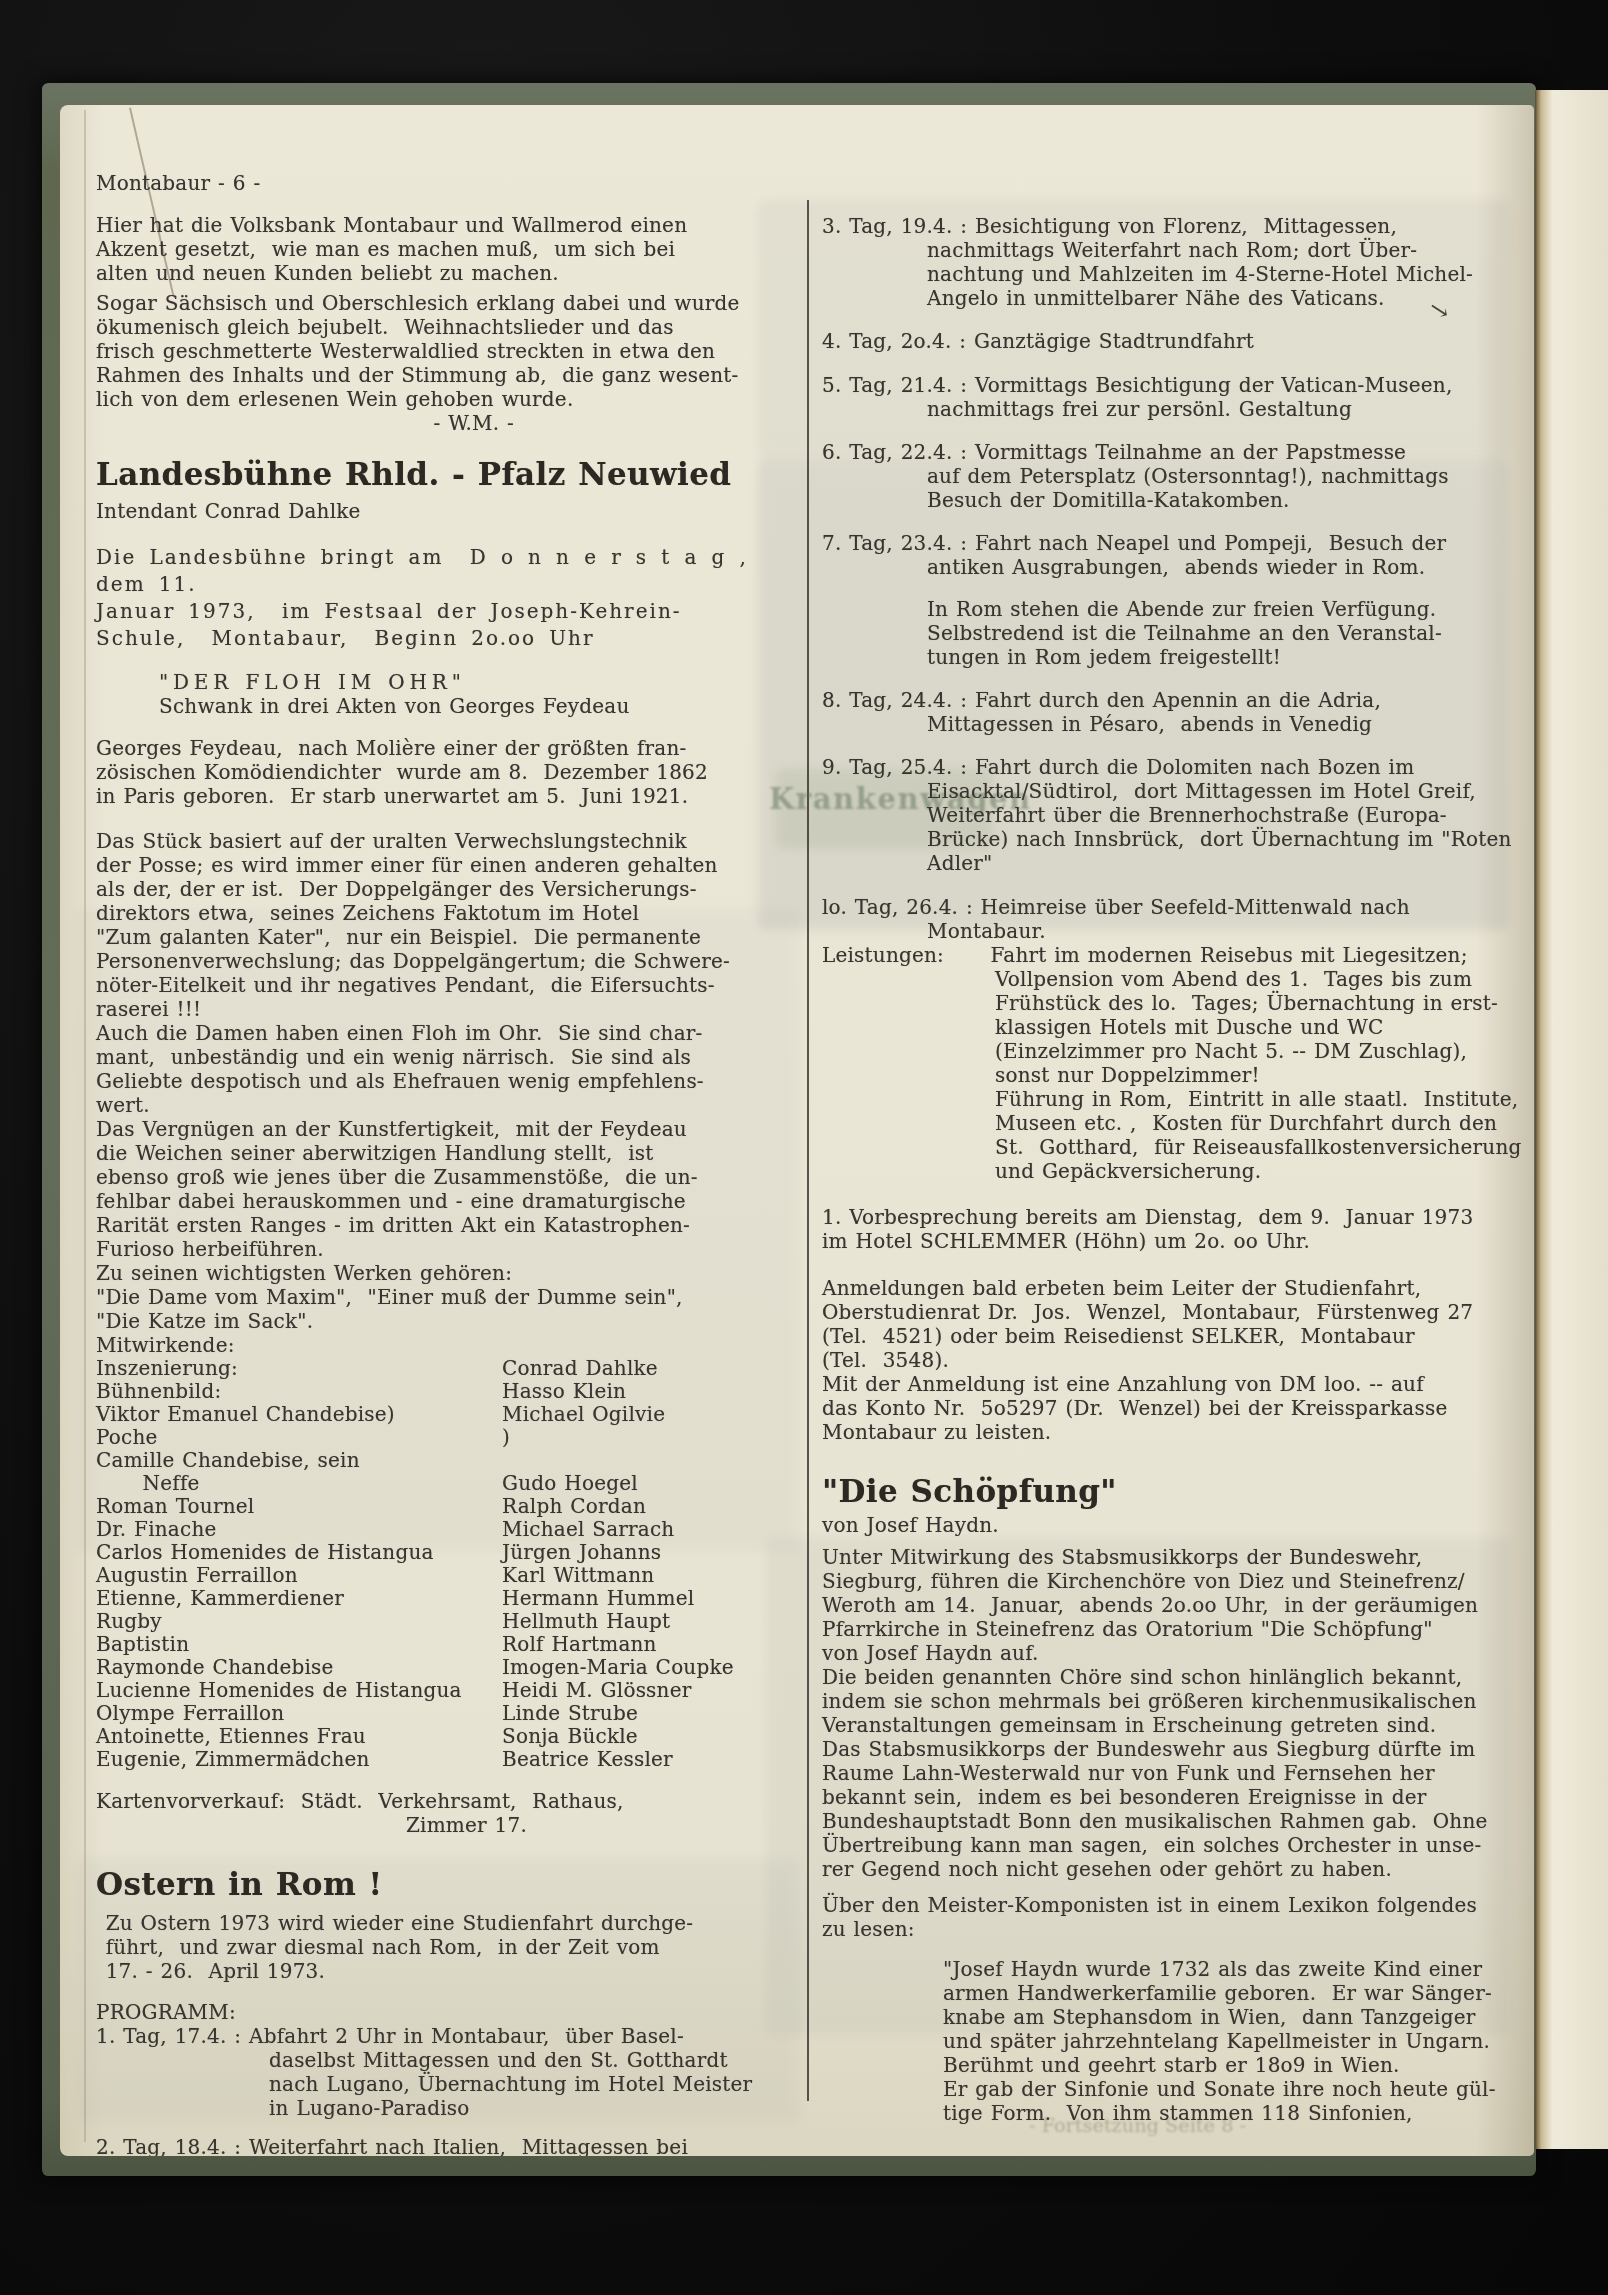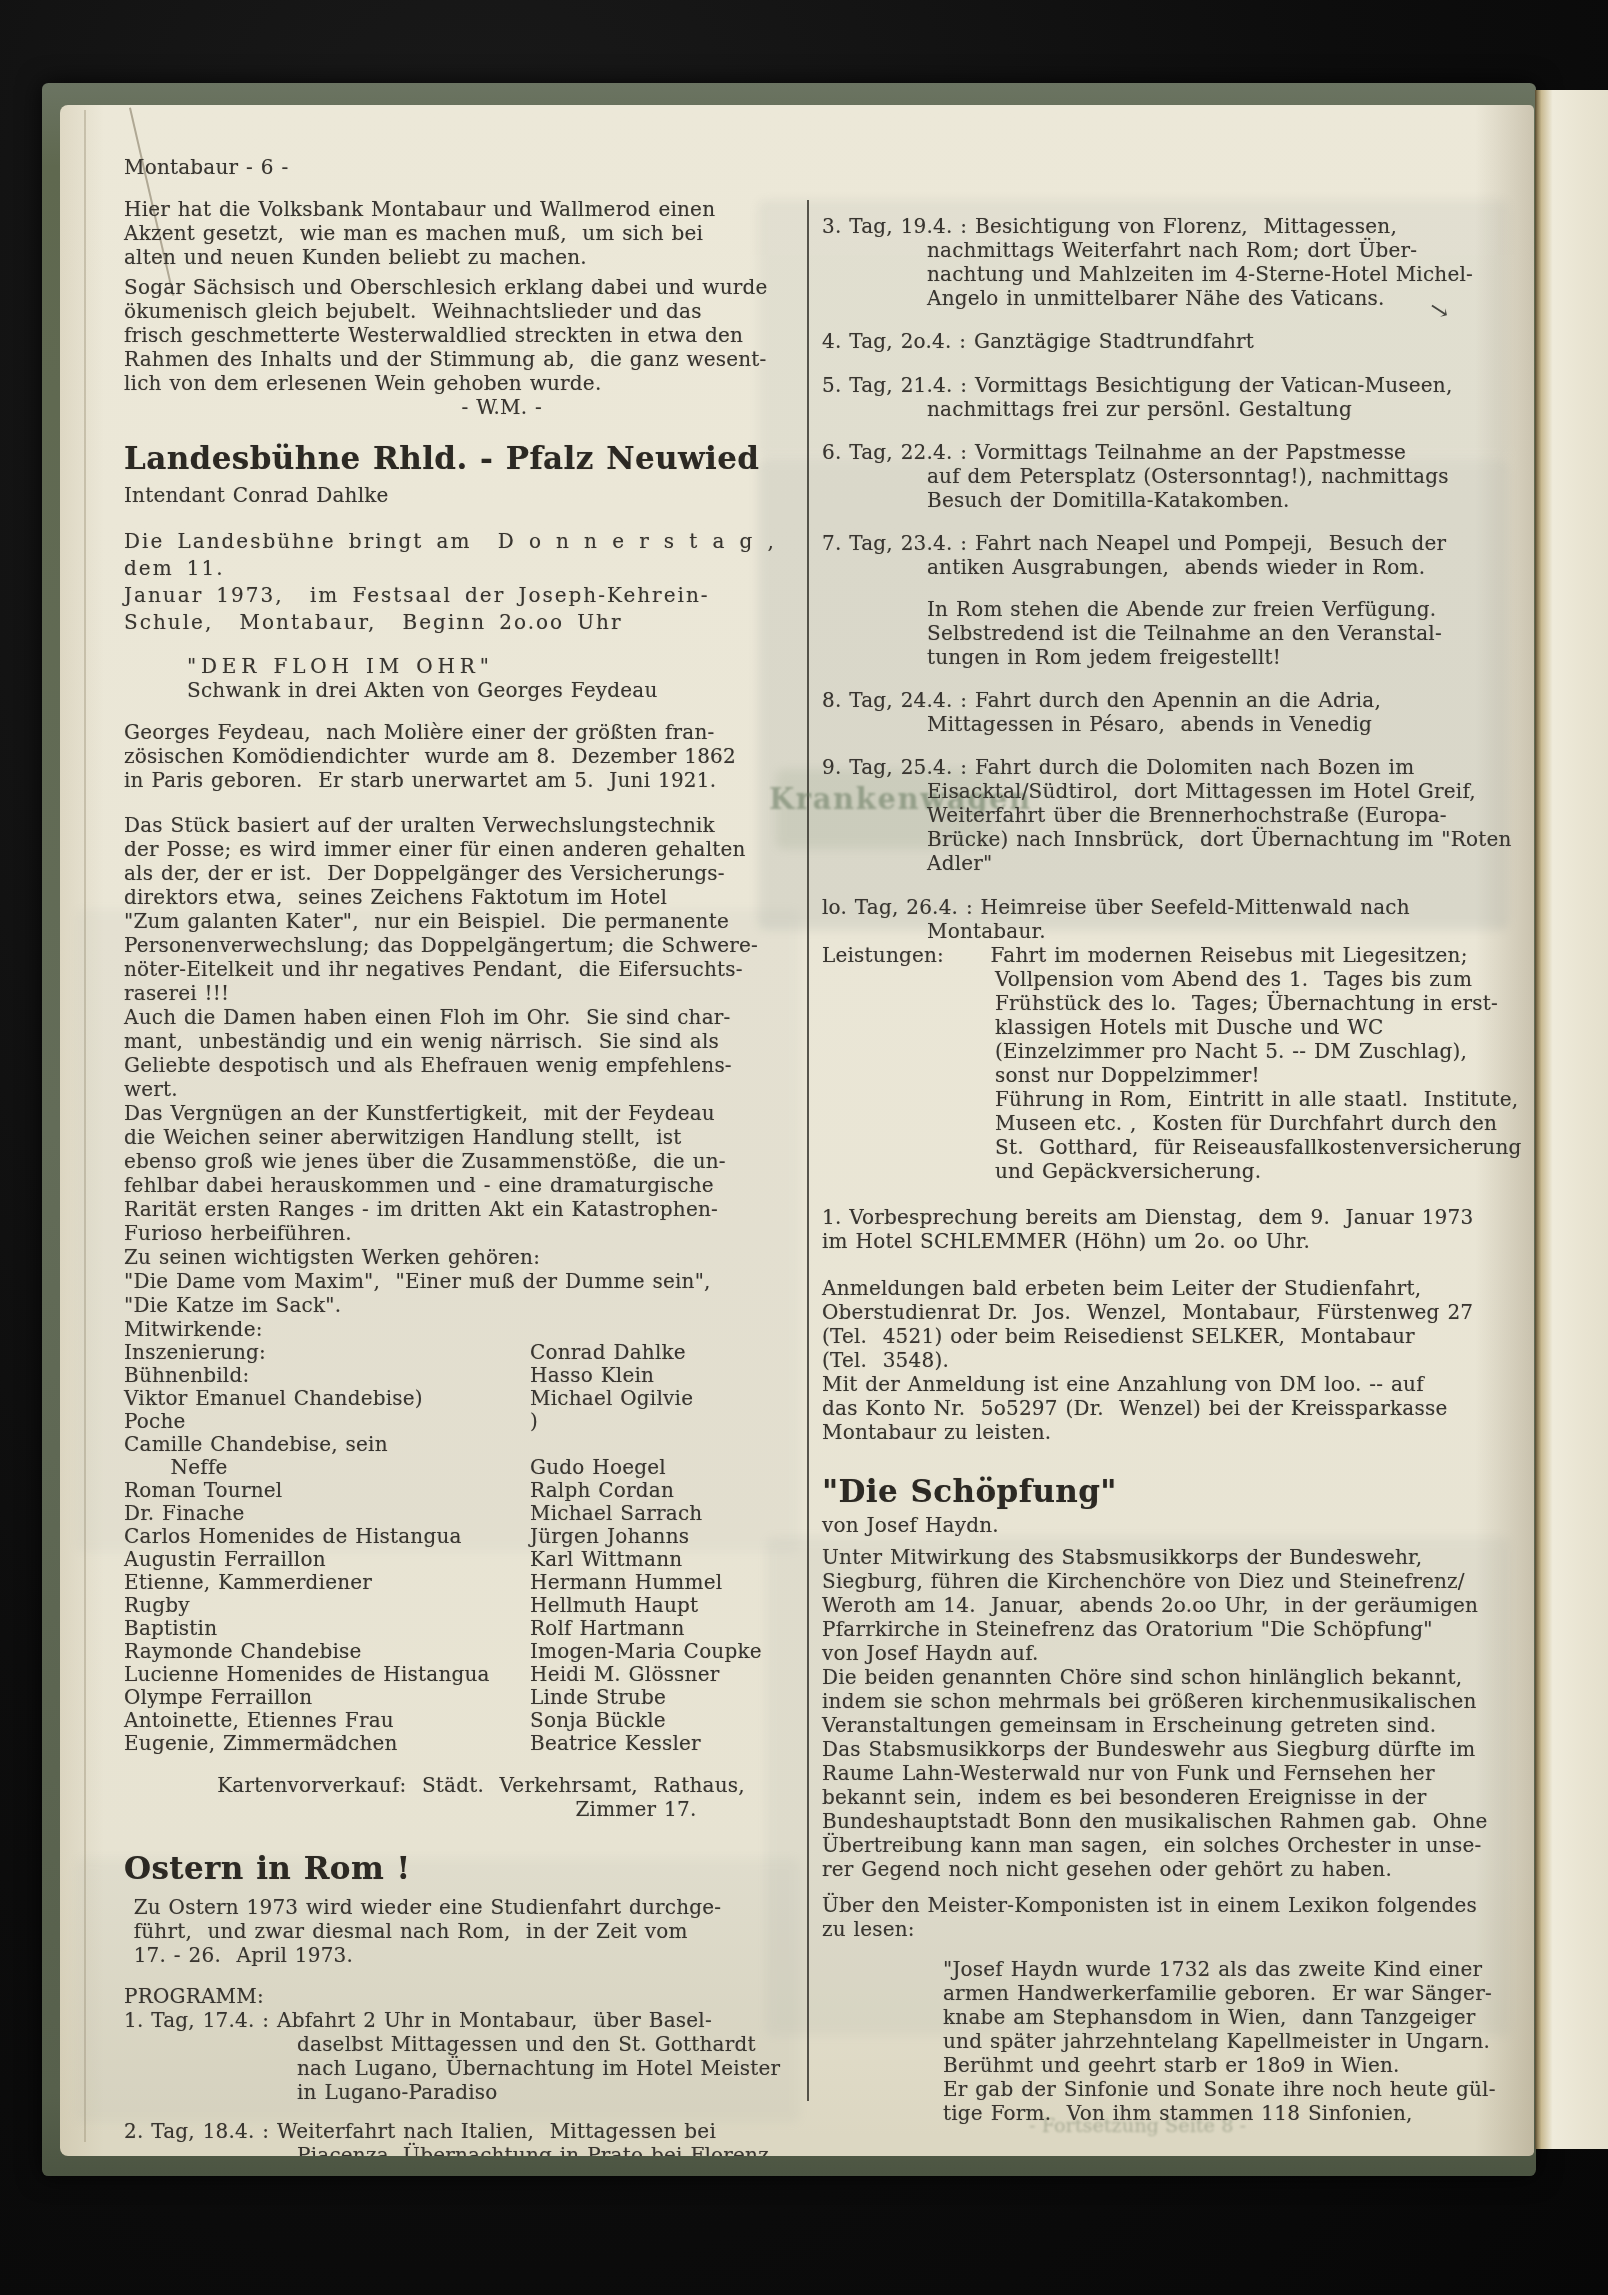--- a/index.html
+++ b/index.html
@@ -43,31 +43,31 @@
   .ghost-fortsetzung{left:969px;top:2009px;font-size:19.3px;opacity:.45;color:#6e7a62;}
   .arrowmark{position:absolute;left:1369px;top:191px;font-size:24px;color:#2c2c28;opacity:.85;
     transform:rotate(-12deg);}
   .col{
     position:absolute;width:714px;
     font-size:20px;line-height:24px;color:#3b3833;
     letter-spacing:0.2px;word-spacing:1.2px;
     text-shadow:0 0 0.8px rgba(59,56,51,.45);
     filter:blur(0.2px) contrast(1.04);
   }
-  .col-left{left:36px;top:50px;margin-left:28px;}
+  .col-left{left:36px;top:66px;}
   .col-right{left:762px;top:109px;width:701px;}
   .tb{white-space:pre-wrap;margin:0;}
   .wm{text-align:right;padding-right:296px;}
   .h1{font-size:31px;line-height:37px;font-weight:bold;letter-spacing:0.4px;color:#2f2c27;white-space:pre-wrap;}
   .spaced{letter-spacing:2px;word-spacing:4.8px;line-height:27px;}
   .playtitle{letter-spacing:4.8px;margin-left:63px;}
   .playsub{margin-left:63px;}
   .hang130{padding-left:105px;text-indent:-105px;}
   .hang215{padding-left:173px;text-indent:-173px;}
-  .hang385{padding-left:310px;text-indent:-310px;text-align:center;}
+  .hang385{padding-left:310px;text-indent:-310px;}
   .indent130{margin-left:105px;}
   .indent150{margin-left:121px;}
   .castgrid{display:grid;grid-template-columns:406px 1fr;line-height:23px;}
   .castgrid div{white-space:pre-wrap;}
 </style>
 </head>
 <body>
 
 <div>
   <div class="mat"></div>

